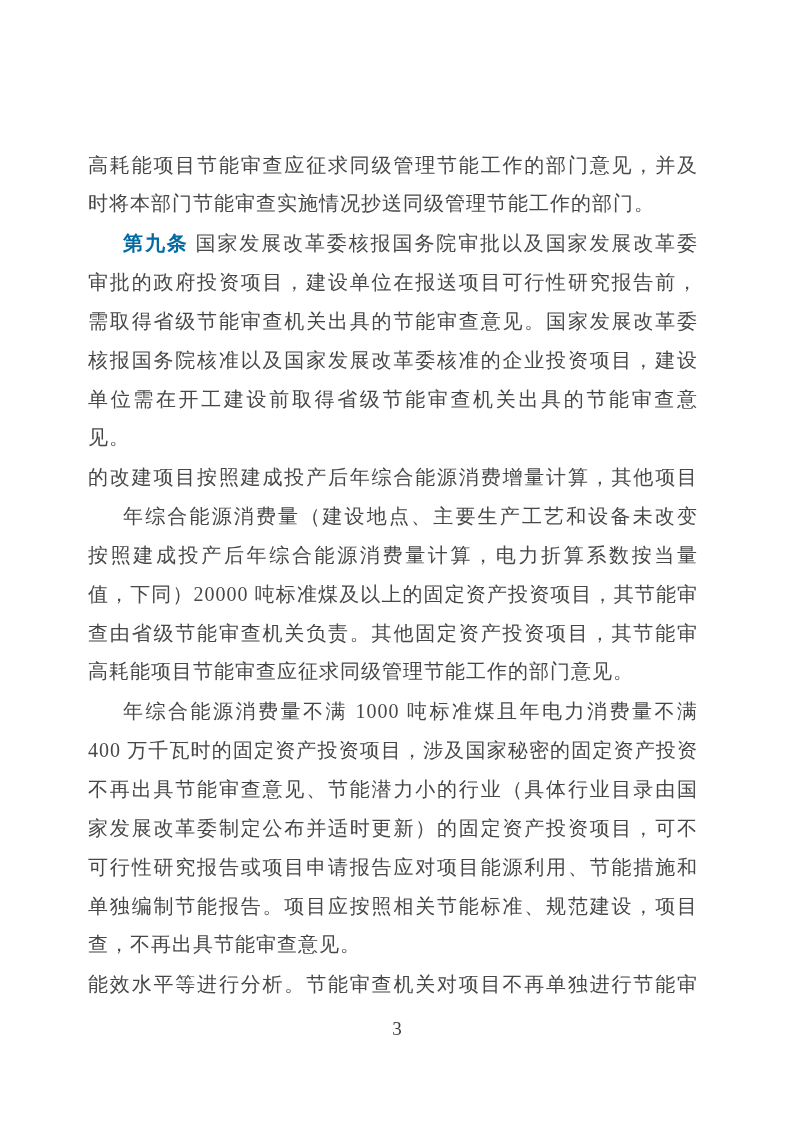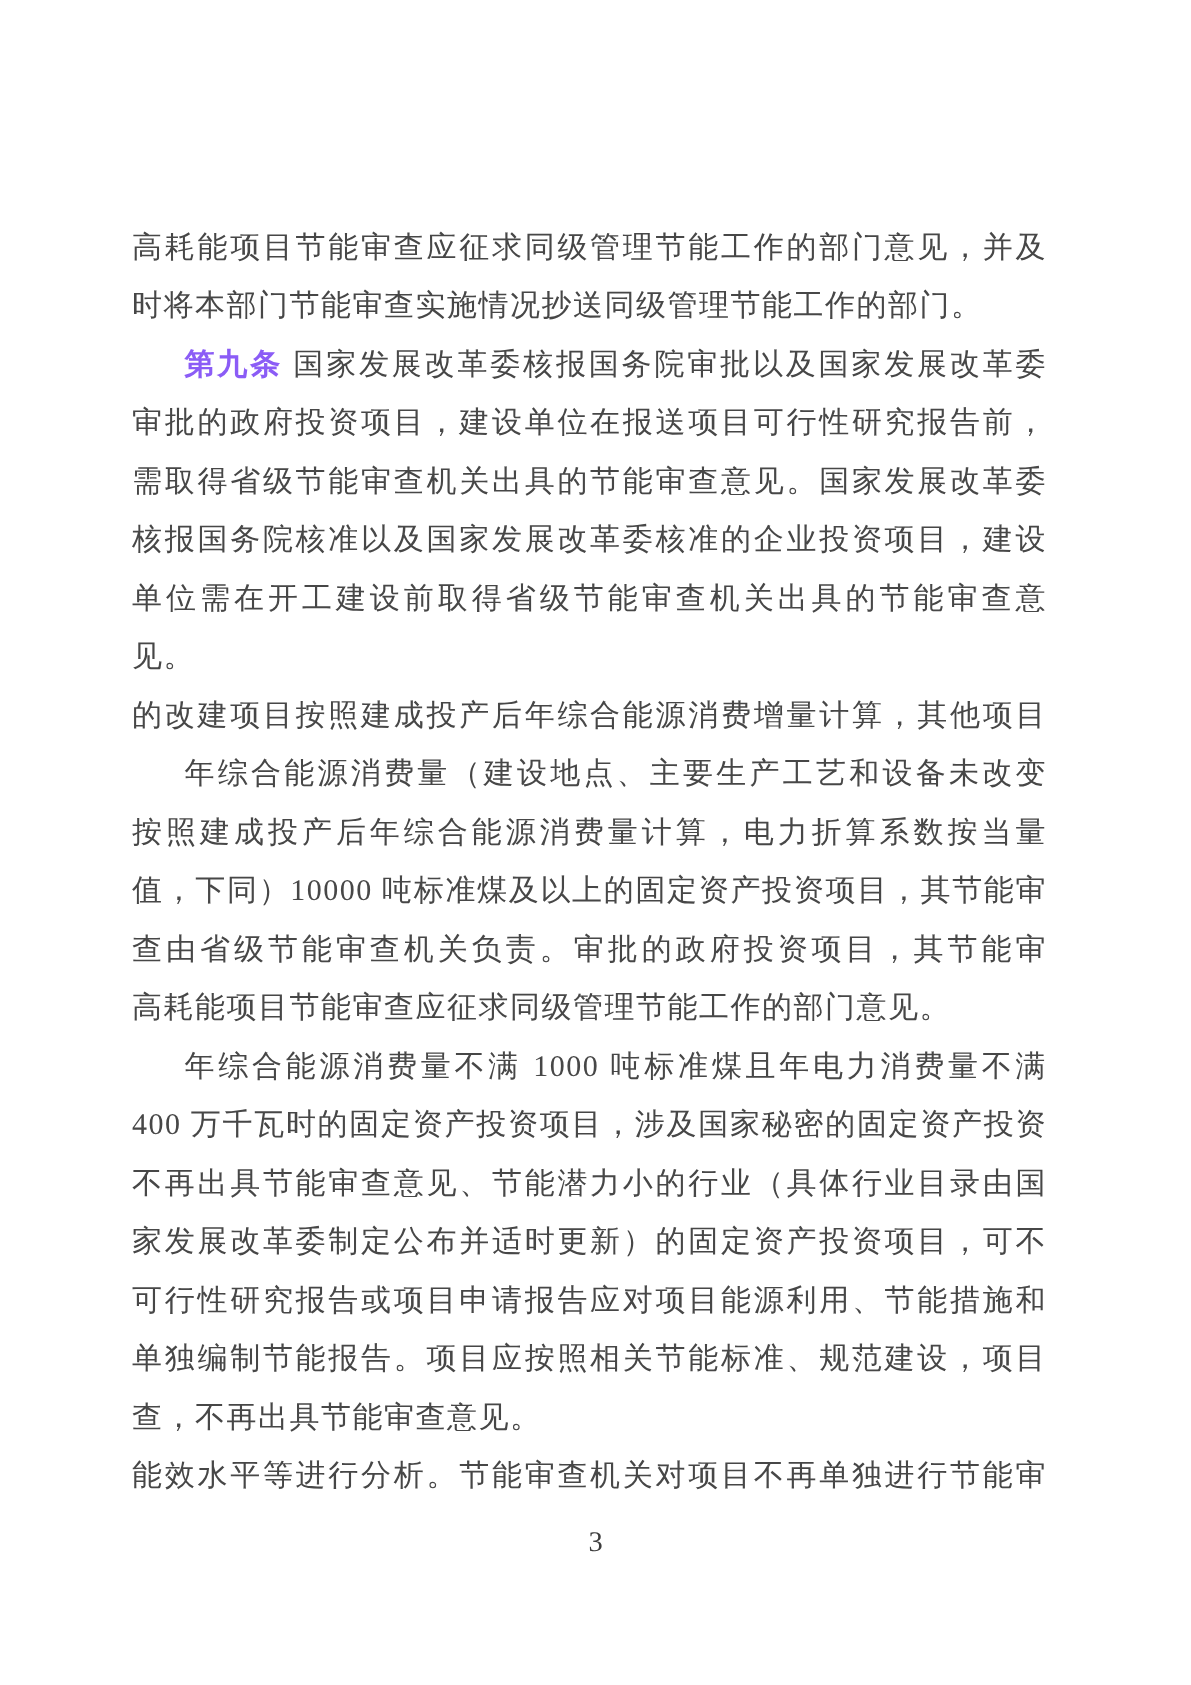--- a/index.html
+++ b/index.html
@@ -36,24 +36,25 @@
     text-align: justify;
     text-align-last: justify;
     overflow: hidden;
     white-space: pre-wrap;
   }
   .line.indent {
     text-indent: 35px;
   }
   .line.para-end {
     text-align-last: left;
+    font-family: Liberation Mono, monospace;
   }
   .line b {
     font-weight: bold;
-    color: #8b5cf6;
+    color: #0369a1;
   }
   .page-footer {
     position: absolute;
     left: 0;
     top: 1000px;
     width: 794px;
     text-align: center;
     font-size: 19px;
     line-height: 26px;
     color: #3c3c3c;
@@ -68,22 +69,22 @@
       <div class="line para-end">时将本部门节能审查实施情况抄送同级管理节能工作的部门。</div>
       <div class="line indent"><b>第九条</b> 国家发展改革委核报国务院审批以及国家发展改革委</div>
       <div class="line">审批的政府投资项目，建设单位在报送项目可行性研究报告前，</div>
       <div class="line">需取得省级节能审查机关出具的节能审查意见。国家发展改革委</div>
       <div class="line">核报国务院核准以及国家发展改革委核准的企业投资项目，建设</div>
       <div class="line">单位需在开工建设前取得省级节能审查机关出具的节能审查意</div>
       <div class="line para-end">见。</div>
       <div class="line">的改建项目按照建成投产后年综合能源消费增量计算，其他项目</div>
       <div class="line indent">年综合能源消费量（建设地点、主要生产工艺和设备未改变</div>
       <div class="line">按照建成投产后年综合能源消费量计算，电力折算系数按当量</div>
-      <div class="line">值，下同）10000 吨标准煤及以上的固定资产投资项目，其节能审</div>
-      <div class="line">查由省级节能审查机关负责。审批的政府投资项目，其节能审</div>
+      <div class="line">值，下同）20000 吨标准煤及以上的固定资产投资项目，其节能审</div>
+      <div class="line">查由省级节能审查机关负责。其他固定资产投资项目，其节能审</div>
       <div class="line para-end">高耗能项目节能审查应征求同级管理节能工作的部门意见。</div>
       <div class="line indent">年综合能源消费量不满 1000 吨标准煤且年电力消费量不满</div>
       <div class="line">400 万千瓦时的固定资产投资项目，涉及国家秘密的固定资产投资</div>
       <div class="line">不再出具节能审查意见、节能潜力小的行业（具体行业目录由国</div>
       <div class="line">家发展改革委制定公布并适时更新）的固定资产投资项目，可不</div>
       <div class="line">可行性研究报告或项目申请报告应对项目能源利用、节能措施和</div>
       <div class="line">单独编制节能报告。项目应按照相关节能标准、规范建设，项目</div>
       <div class="line para-end">查，不再出具节能审查意见。</div>
       <div class="line">能效水平等进行分析。节能审查机关对项目不再单独进行节能审</div>
     </div>

